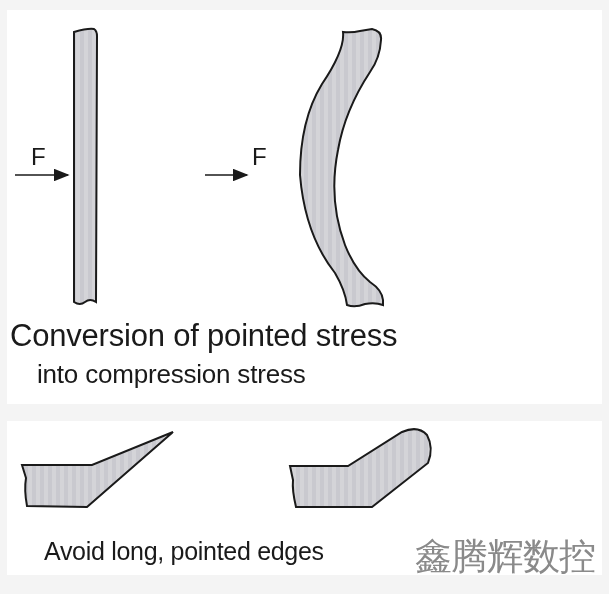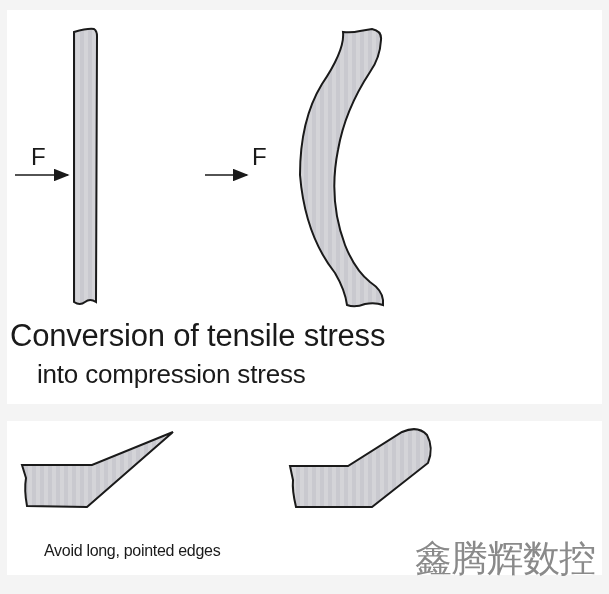--- a/index.html
+++ b/index.html
@@ -4,22 +4,22 @@
 <style>
   html, body { margin:0; padding:0; }
   body { width:609px; height:594px; background:#f4f4f4; position:relative; overflow:hidden; font-family:"Liberation Sans", sans-serif; }
   .panel { position:absolute; background:#ffffff; }
   #panel-top { left:7px; top:10px; width:595px; height:394px; }
   #panel-bottom { left:7px; top:421px; width:595px; height:154px; }
   svg { position:absolute; left:0; top:0; }
   .caption { position:absolute; color:#1a1a1a; white-space:nowrap; }
   #cap1 { left:10px; top:318px; font-size:31px; line-height:36px; letter-spacing:-0.2px; }
   #cap2 { left:37px; top:356px; font-size:26px; line-height:36px; letter-spacing:-0.2px; }
-  #cap3 { left:44px; top:536px; font-size:16px; line-height:30px; letter-spacing:-0.3px; }
-  #watermark { left:415px; top:537px; font-size:37px; line-height:44px; color:#8a8a8a; font-family:Liberation Serif, serif; letter-spacing:-1px; }
+  #cap3 { left:44px; top:536px; font-size:25px; line-height:30px; letter-spacing:-0.3px; }
+  #watermark { left:415px; top:537px; font-size:37px; line-height:44px; color:#8a8a8a; font-family:Liberation Mono, monospace; letter-spacing:-1px; }
   .flabel { position:absolute; font-size:24px; color:#1a1a1a; }
 </style>
 </head>
 <body>
 
 <div class="panel" id="panel-top"></div>
 <div class="panel" id="panel-bottom"></div>
 
 <svg width="609" height="594" viewBox="0 0 609 594">
   <defs>
@@ -43,16 +43,16 @@
   </g>
 
   <path d="M22,465 L92,465 L173,432 L87,507 L27,506 Q24,490 26,478 Z" fill="url(#hatch)" stroke="#1a1a1a" stroke-width="2"></path>
 
   <path d="M290,466 L348,466 L402,432 Q418,425 427,435 Q434,448 428,463 L372,507 L296,507 Q292,490 293,480 Z" fill="url(#hatch)" stroke="#1a1a1a" stroke-width="2"></path>
 </svg>
 
 <div class="flabel" style="left:31px;top:143px;">F</div>
 <div class="flabel" style="left:252px;top:143px;">F</div>
 
-<div class="caption" id="cap1">Conversion of tensile stress</div>
+<div class="caption" id="cap1">Conversion of pointed stress</div>
 <div class="caption" id="cap2">into compression stress</div>
 <div class="caption" id="cap3">Avoid long, pointed edges</div>
 <div class="caption" id="watermark">鑫腾辉数控</div>
 
 </body></html>

